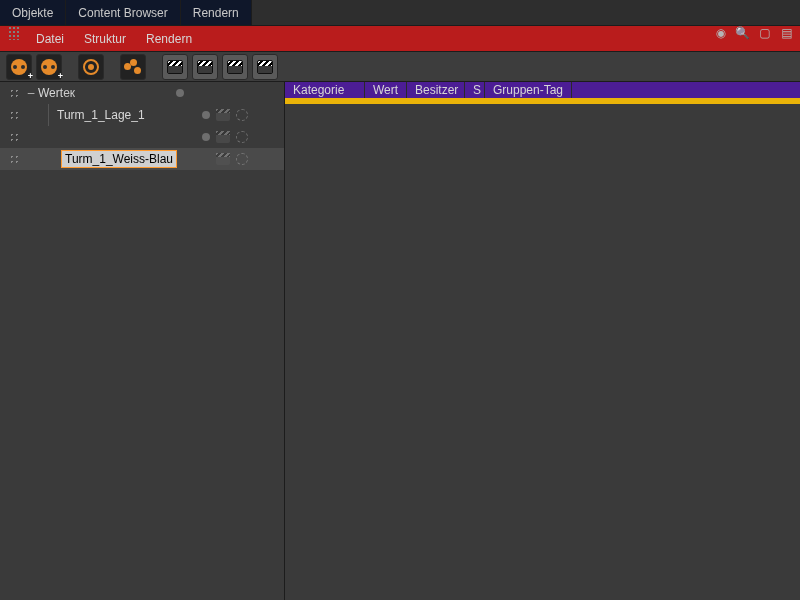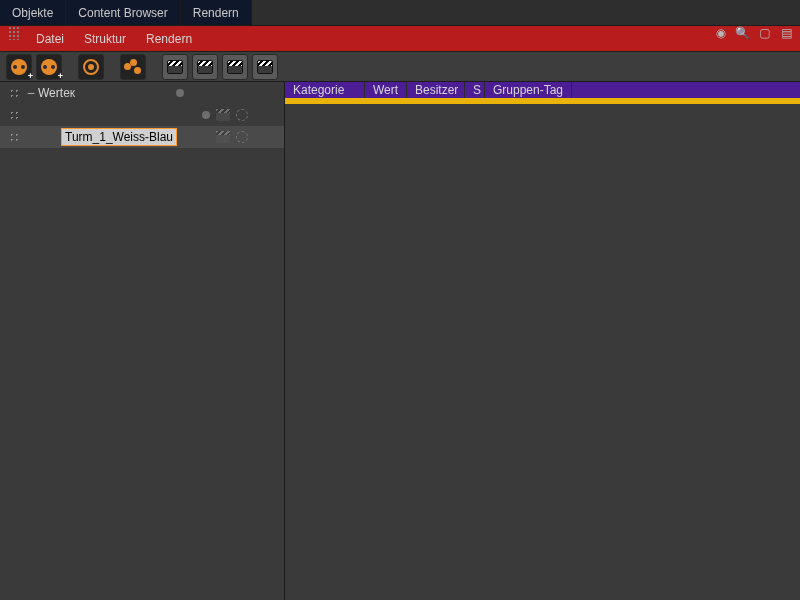--- a/index.html
+++ b/index.html
@@ -115,20 +115,34 @@
       <div class="eye-col">
           <div class="eye-dots"></div>
         </div>
       <span class="tree-toggle">–</span>
       <span class="tree-label">Wert</span>
       <div class="row-icons" style="right:100px;">
           <span class="dot"></span>
         </div>ек
     </div>
 
+    <div class="tree-row">
+      <div class="eye-col">
+          <div class="eye-dots"></div>
+        </div>
+      <span class="tree-indent" style="width:18px;"></span>
+      <span class="tree-lines">
+          <span class="tree-label">Turm_1_Lage_1</span>
+        </span>
+      <div class="row-icons" style="right:36px;">
+        <span class="dot"></span>
+        <span class="mini-clap"></span>
+        <span class="gear"></span>
+      </div>
+    </div>
 
     <div class="tree-row">
       <div class="eye-col">
           <div class="eye-dots"></div>
         </div>
       <span class="tree-indent" style="width:18px;"></span>
       <div class="row-icons" style="right:36px;">
         <span class="dot"></span>
         <span class="mini-clap"></span>
         <span class="gear"></span>

